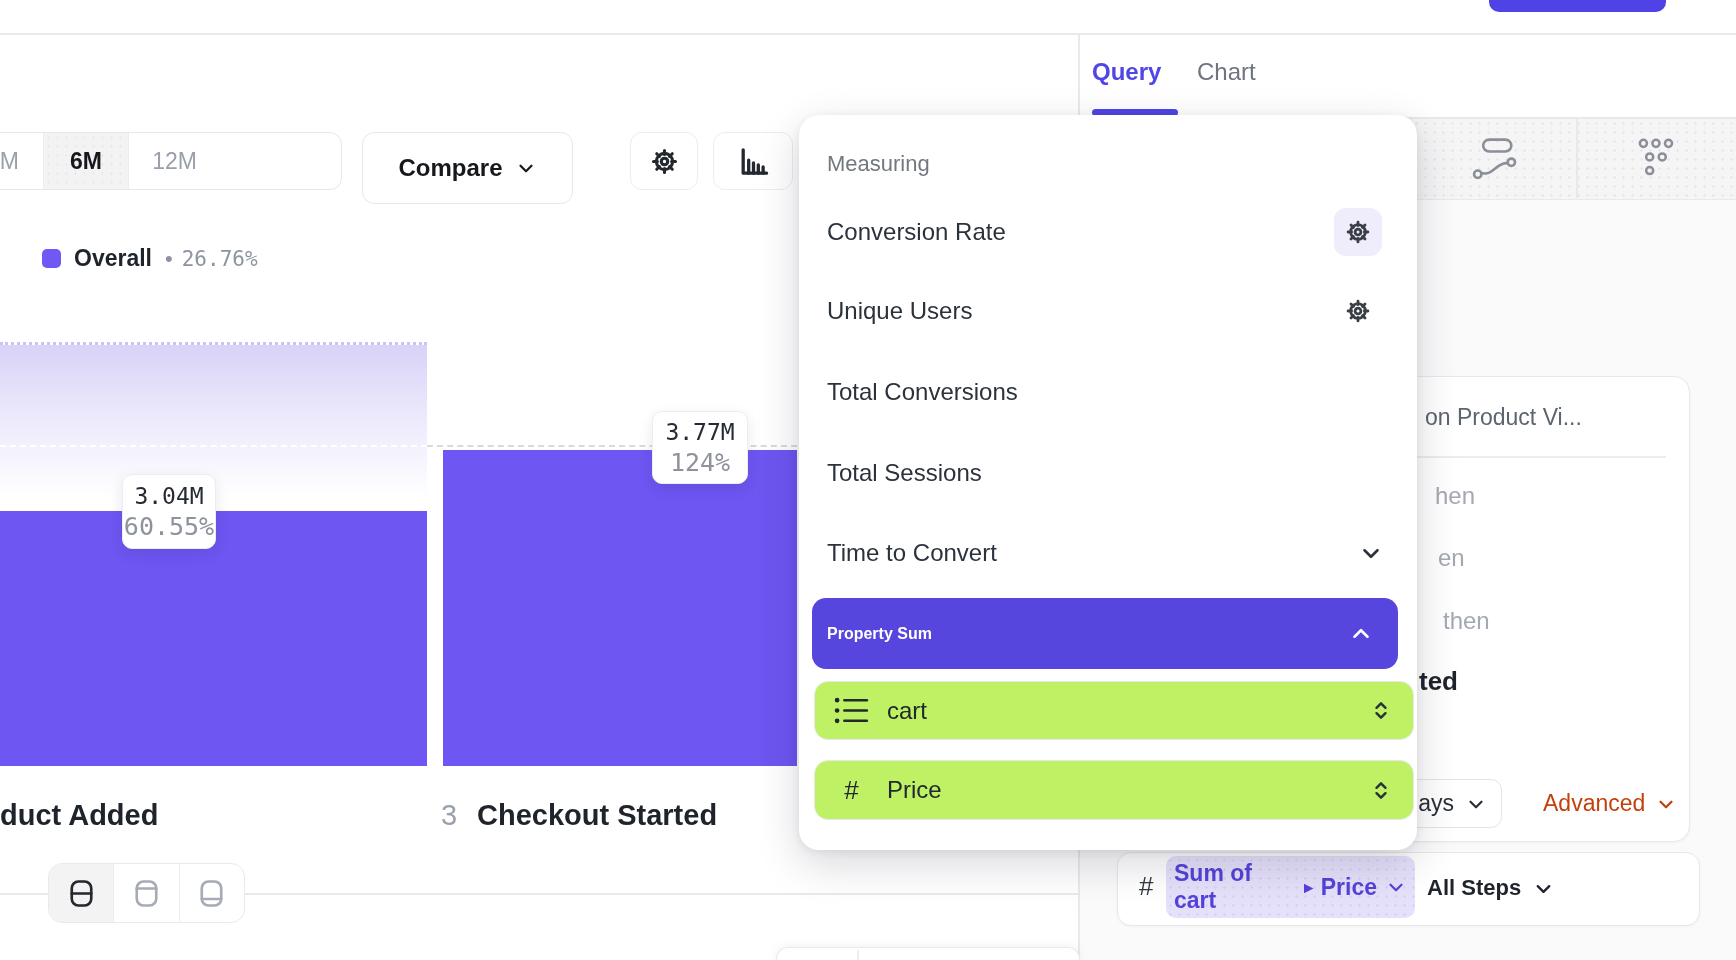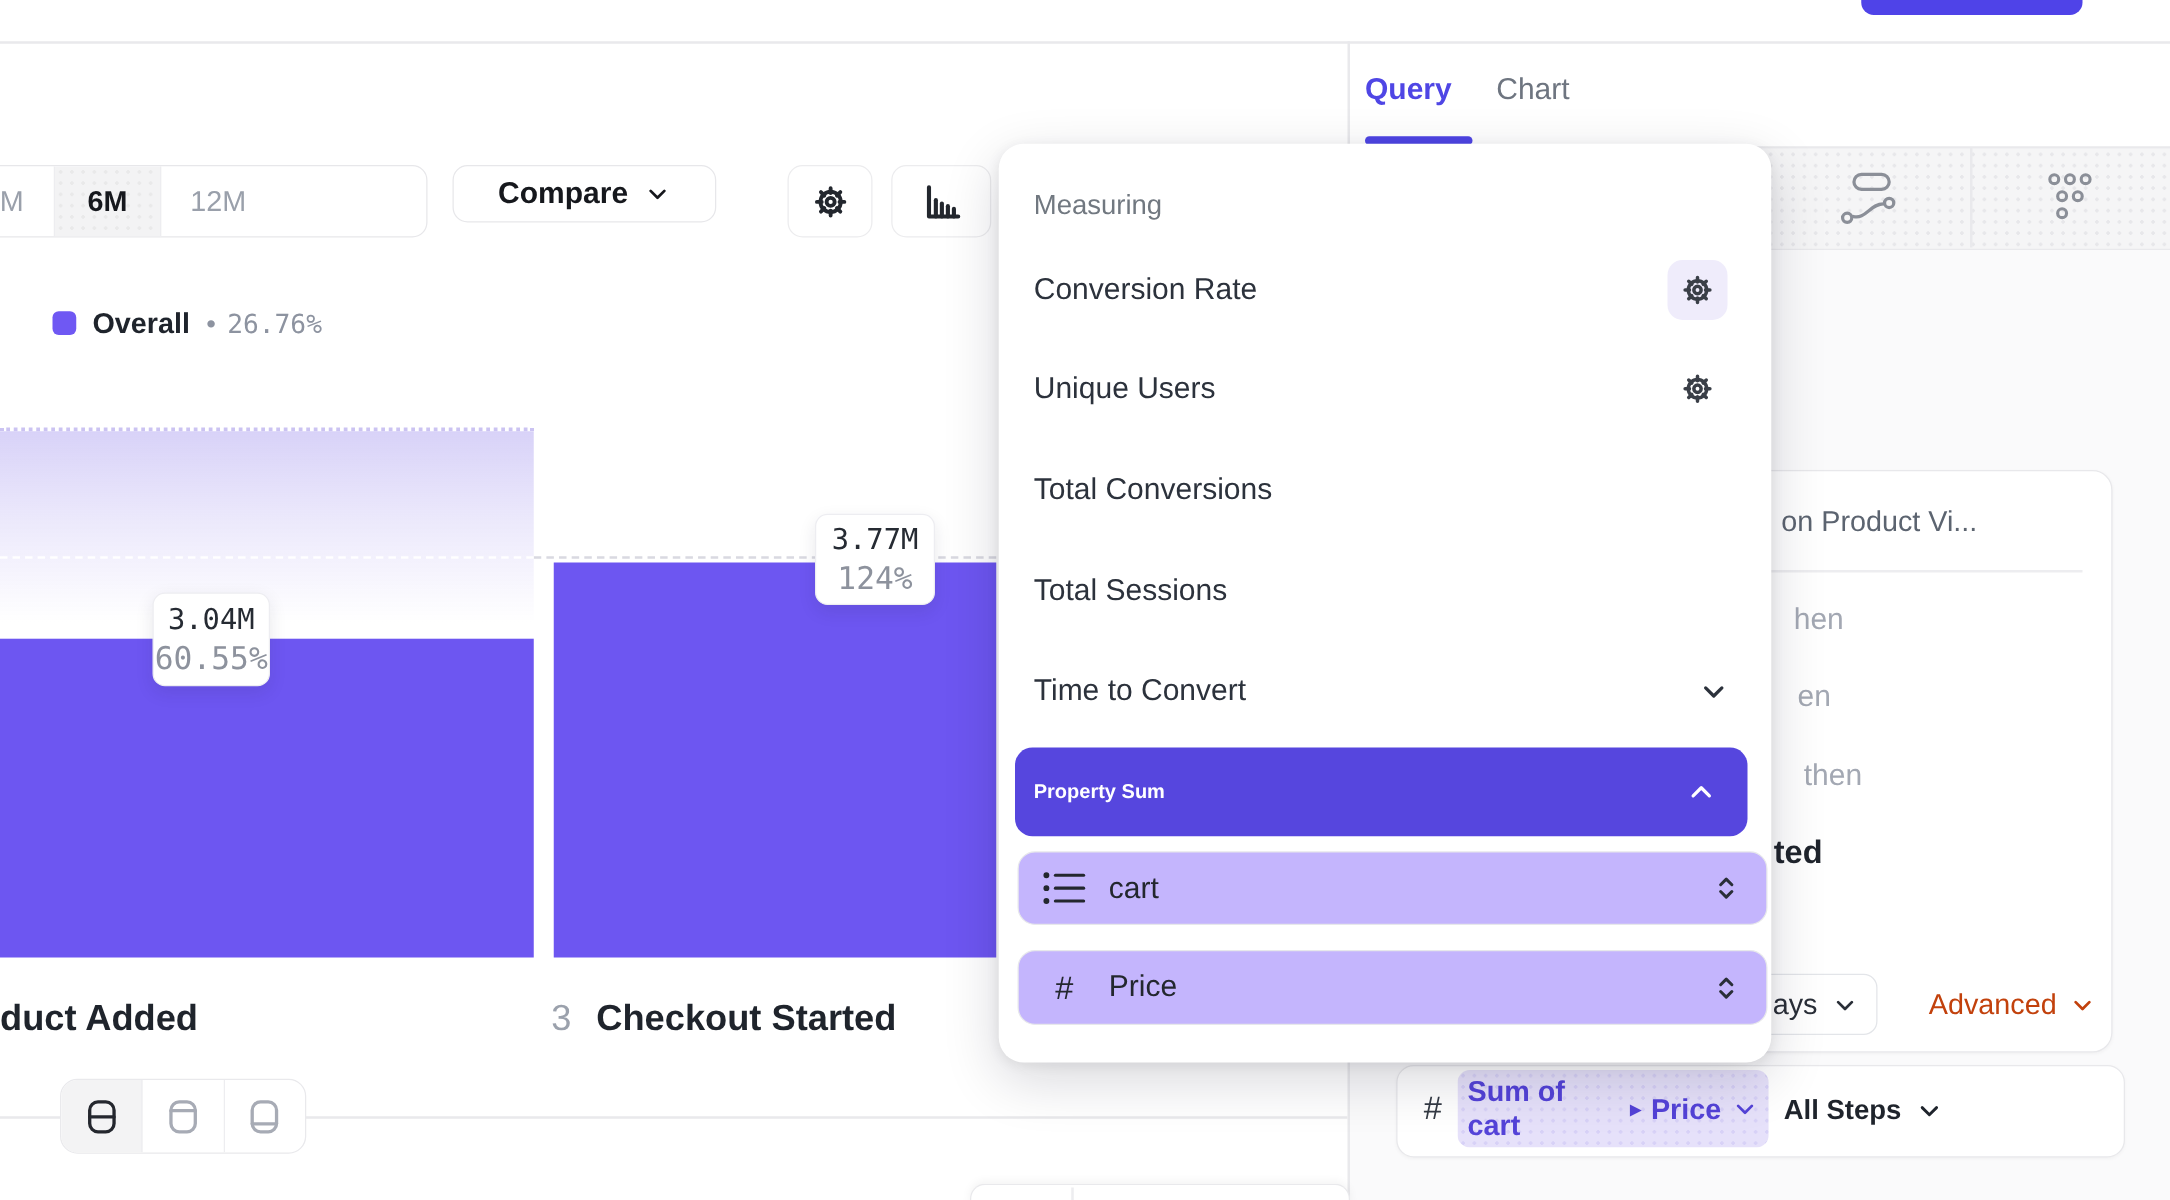--- a/index.html
+++ b/index.html
@@ -19,21 +19,21 @@
   .seg>div{display:flex;align-items:center;justify-content:center;font-size:23px;font-weight:500;
            color:#9aa0ab;border-right:1.5px solid #ededf0;box-sizing:border-box;gap:10px;}
   .seg>div:last-child{border-right:none;}
   .seg-partial{width:113px;justify-content:flex-end !important;padding-right:24px;}
   .seg-6m{width:85px;color:#16181d !important;font-weight:700 !important;background:#f3f3f4;
           background-image:radial-gradient(circle,rgba(0,0,0,.045) 1.3px,transparent 1.4px);background-size:9px 9px;}
   .seg-12m{width:91px;}
   .seg-xtd{width:123px;}
   .btn{border:1.5px solid #e7e7ea;border-radius:12px;background:#fff;display:flex;align-items:center;
        justify-content:center;box-sizing:border-box;}
-  .compare-btn{left:362px;top:132px;width:211px;height:46px;gap:12px;font-size:24px;font-weight:600;color:#16181d;}
+  .compare-btn{left:362px;top:132px;width:211px;height:72px;gap:12px;font-size:24px;font-weight:600;color:#16181d;}
   .gear-btn{left:630px;top:132px;width:68px;height:58px;color:#23272e;border-color:#ececee;}
   .chart-btn{left:713px;top:132px;width:80px;height:58px;color:#23272e;border-color:#ececee;}
 
   
   .legend{left:42px;top:245px;display:flex;align-items:center;gap:13px;height:27px;}
   .swatch{width:19px;height:19px;border-radius:5px;background:#6f58f3;}
   .legend-name{font-size:23px;font-weight:600;color:#1f242c;}
   .legend-val{font-size:22px;color:#8d93a0;display:flex;gap:9px;align-items:center;}
   .legend-val .num{font-family:"DejaVu Sans Mono",monospace;font-size:21px;}
 
@@ -117,21 +117,21 @@
   .mi0{top:103px;} .mi1{top:182px;} .mi2{top:263px;} .mi3{top:344px;} .mi4{top:424px;}
   .gear-chip{position:absolute;right:35px;width:48px;height:48px;border-radius:12px;display:flex;
              align-items:center;justify-content:center;color:#3a3f47;}
   .gc0{top:93px;background:#efecfb;} .gc1{top:172px;}
   .ttc-chev{position:absolute;right:33px;top:425px;color:#2c323c;}
   .prop-pill{position:absolute;left:13px;top:483px;width:586px;height:71px;background:#5646de;
              border-radius:14px;display:flex;align-items:center;padding-left:15px;}
   .prop-pill .lbl{color:#fff;font-size:16px;font-weight:600;}
   .prop-pill .chev{position:absolute;right:24px;color:#fff;}
   .prow{position:absolute;left:15px;width:600px;border:1.5px solid #e7e8eb;border-radius:14px;
-        background:#c4b5fd;display:flex;align-items:center;padding:0 20px 0 18px;gap:17px;}
+        background:#bef264;display:flex;align-items:center;padding:0 20px 0 18px;gap:17px;}
   .prow-cart{top:566px;height:59px;}
   .prow-price{top:645px;height:60px;}
   .prow .txt{font-size:24px;font-weight:500;color:#23272e;}
   .prow .lead{width:37px;display:flex;align-items:center;justify-content:center;color:#23272e;}
   .prow .hash{font-size:26px;font-weight:500;color:#23272e;}
   .prow .stepper{margin-left:auto;color:#2a2f38;}
 </style>
 </head>
 <body>
 

